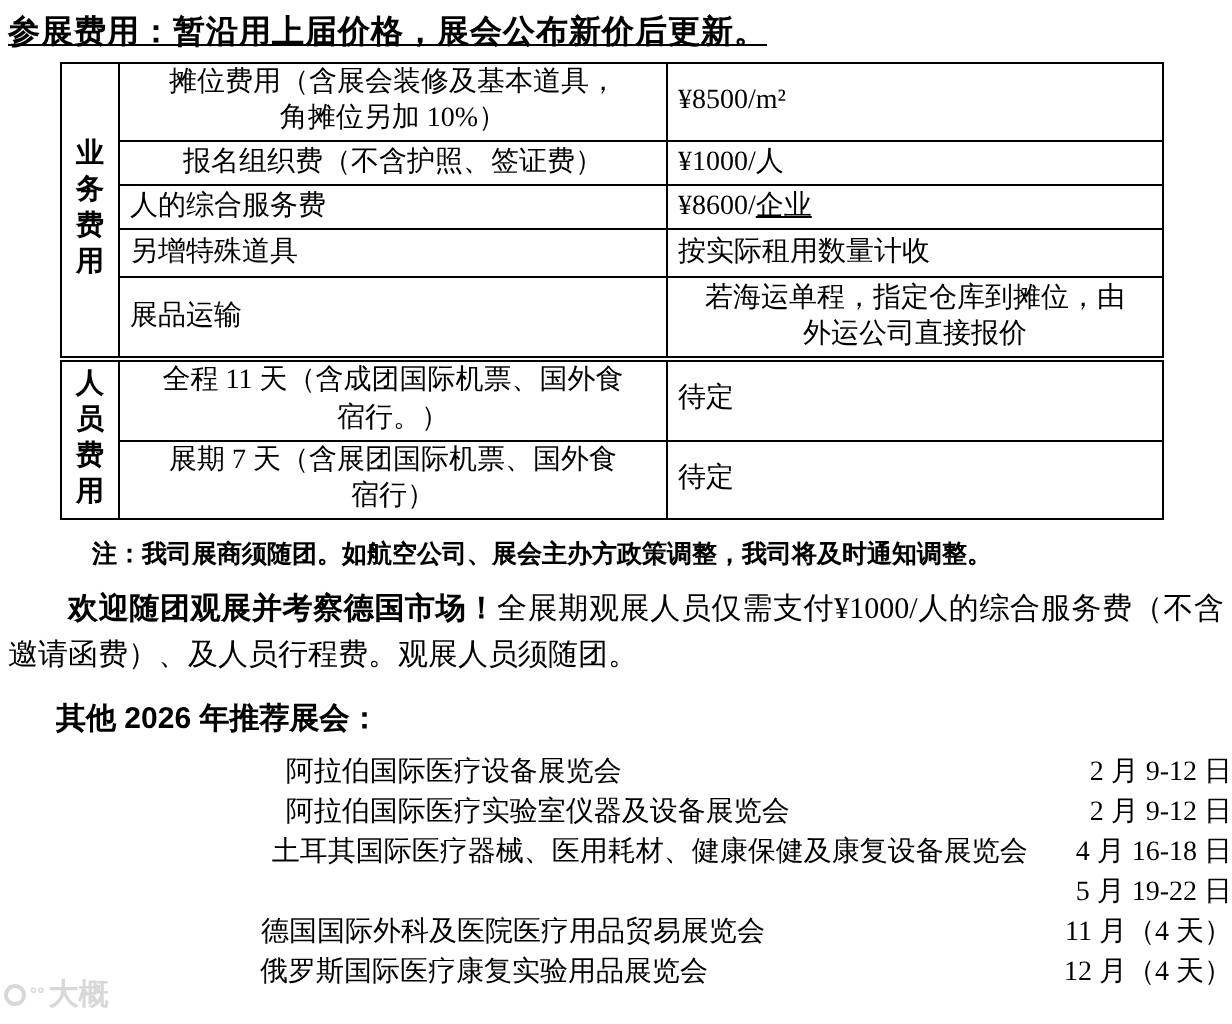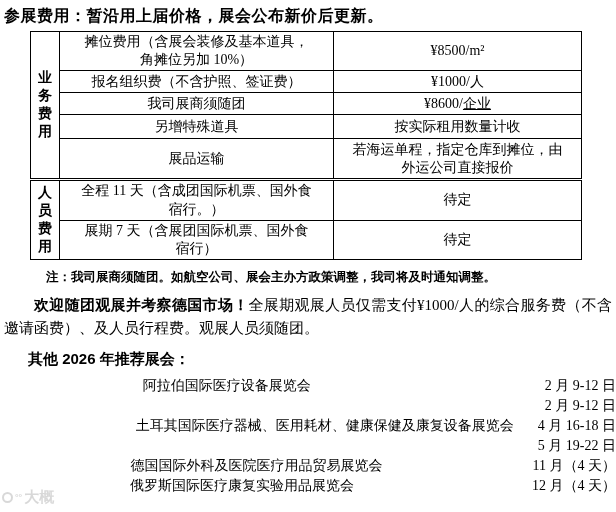--- a/index.html
+++ b/index.html
@@ -7,38 +7,38 @@
   body {
     width: 616px; height: 512px;
     background: #ffffff; color: #000;
     font-family: "Liberation Serif", "DejaVu Serif", serif;
     position: relative; overflow: hidden;
   }
   .hei { font-family: "Liberation Sans", "DejaVu Sans", sans-serif; }
 
   .title {
     font-weight: bold; font-size: 16px;
-    margin: 6px 0 0 4px; letter-spacing: 0.5px;
+    margin: 6px 0 0 4px; letter-spacing: 0.5px; text-decoration: underline;
   }
 
   table.fee {
     border-collapse: collapse; table-layout: fixed;
     width: 551px; margin: 4px 0 0 30px;
   }
   table.fee td {
     border: 1px solid #000;
     font-size: 14px; line-height: 1.3;
     padding: 1px 5px; vertical-align: middle;
   }
   td.vhead {
     font-weight: bold; font-size: 15px; text-align: center;
     padding: 1px 0; word-break: break-all; line-height: 1.3;
   }
   td.no-top { border-top: none; }
-  .c { text-align: center; }
+  .c { }
   .l { text-align: center; }
   .preline { white-space: pre-line; }
   tr.sec-divider td { border-top: 3px double #000; }
   .row1 td { height: 34px; }
   .row-s td { height: 22px; }
   .row-m td { height: 24px; }
   .row-xl td { height: 41px; }
   .row-p td { height: 38px; }
   .u { text-decoration: underline; margin-top: 20px; }
 
@@ -97,21 +97,21 @@
       <td class="vhead no-top" rowspan="5">业务费用</td>
       <td class="l preline">摊位费用（含展会装修及基本道具，
 角摊位另加 10%）</td>
       <td class="c">¥8500/m²</td>
     </tr>
     <tr class="row-s">
       <td class="l">报名组织费（不含护照、签证费）</td>
       <td class="c">¥1000/人</td>
     </tr>
     <tr class="row-s">
-      <td class="c">我司展商须随团</td>
+      <td class="c">人的综合服务费</td>
       <td class="c"><span>¥8600/</span><span class="u">企业</span></td>
     </tr>
     <tr class="row-m">
       <td class="c">另增特殊道具</td>
       <td class="c">按实际租用数量计收</td>
     </tr>
     <tr class="row-xl">
       <td class="c">展品运输</td>
       <td class="l preline">若海运单程，指定仓库到摊位，由
 外运公司直接报价</td>
@@ -135,20 +135,21 @@
 <div class="promo"><span class="lead">欢迎随团观展并考察德国市场！</span><span>全展期观展人员仅需支付¥1000/人的综合服务费（不含邀请函费）、及人员行程费。观展人员须随团。</span></div>
 
 <div class="rec-heading hei">其他 2026 年推荐展会：</div>
 
 <div class="rec-list">
   <div class="rec-row">
     <span class="rec-name">阿拉伯国际医疗设备展览会</span>
     <span class="rec-date">2 月 9-12 日</span>
   </div>
   <div class="rec-row">
+    <span class="rec-name">阿拉伯国际医疗实验室仪器及设备展览会</span>
     <span class="rec-date">2 月 9-12 日</span>
   </div>
   <div class="rec-row">
     <span class="rec-name">土耳其国际医疗器械、医用耗材、健康保健及康复设备展览会</span>
     <span class="rec-date">4 月 16-18 日</span>
   </div>
   <div class="rec-row">
     <span class="rec-date">5 月 19-22 日</span>
   </div>
   <div class="rec-row">

